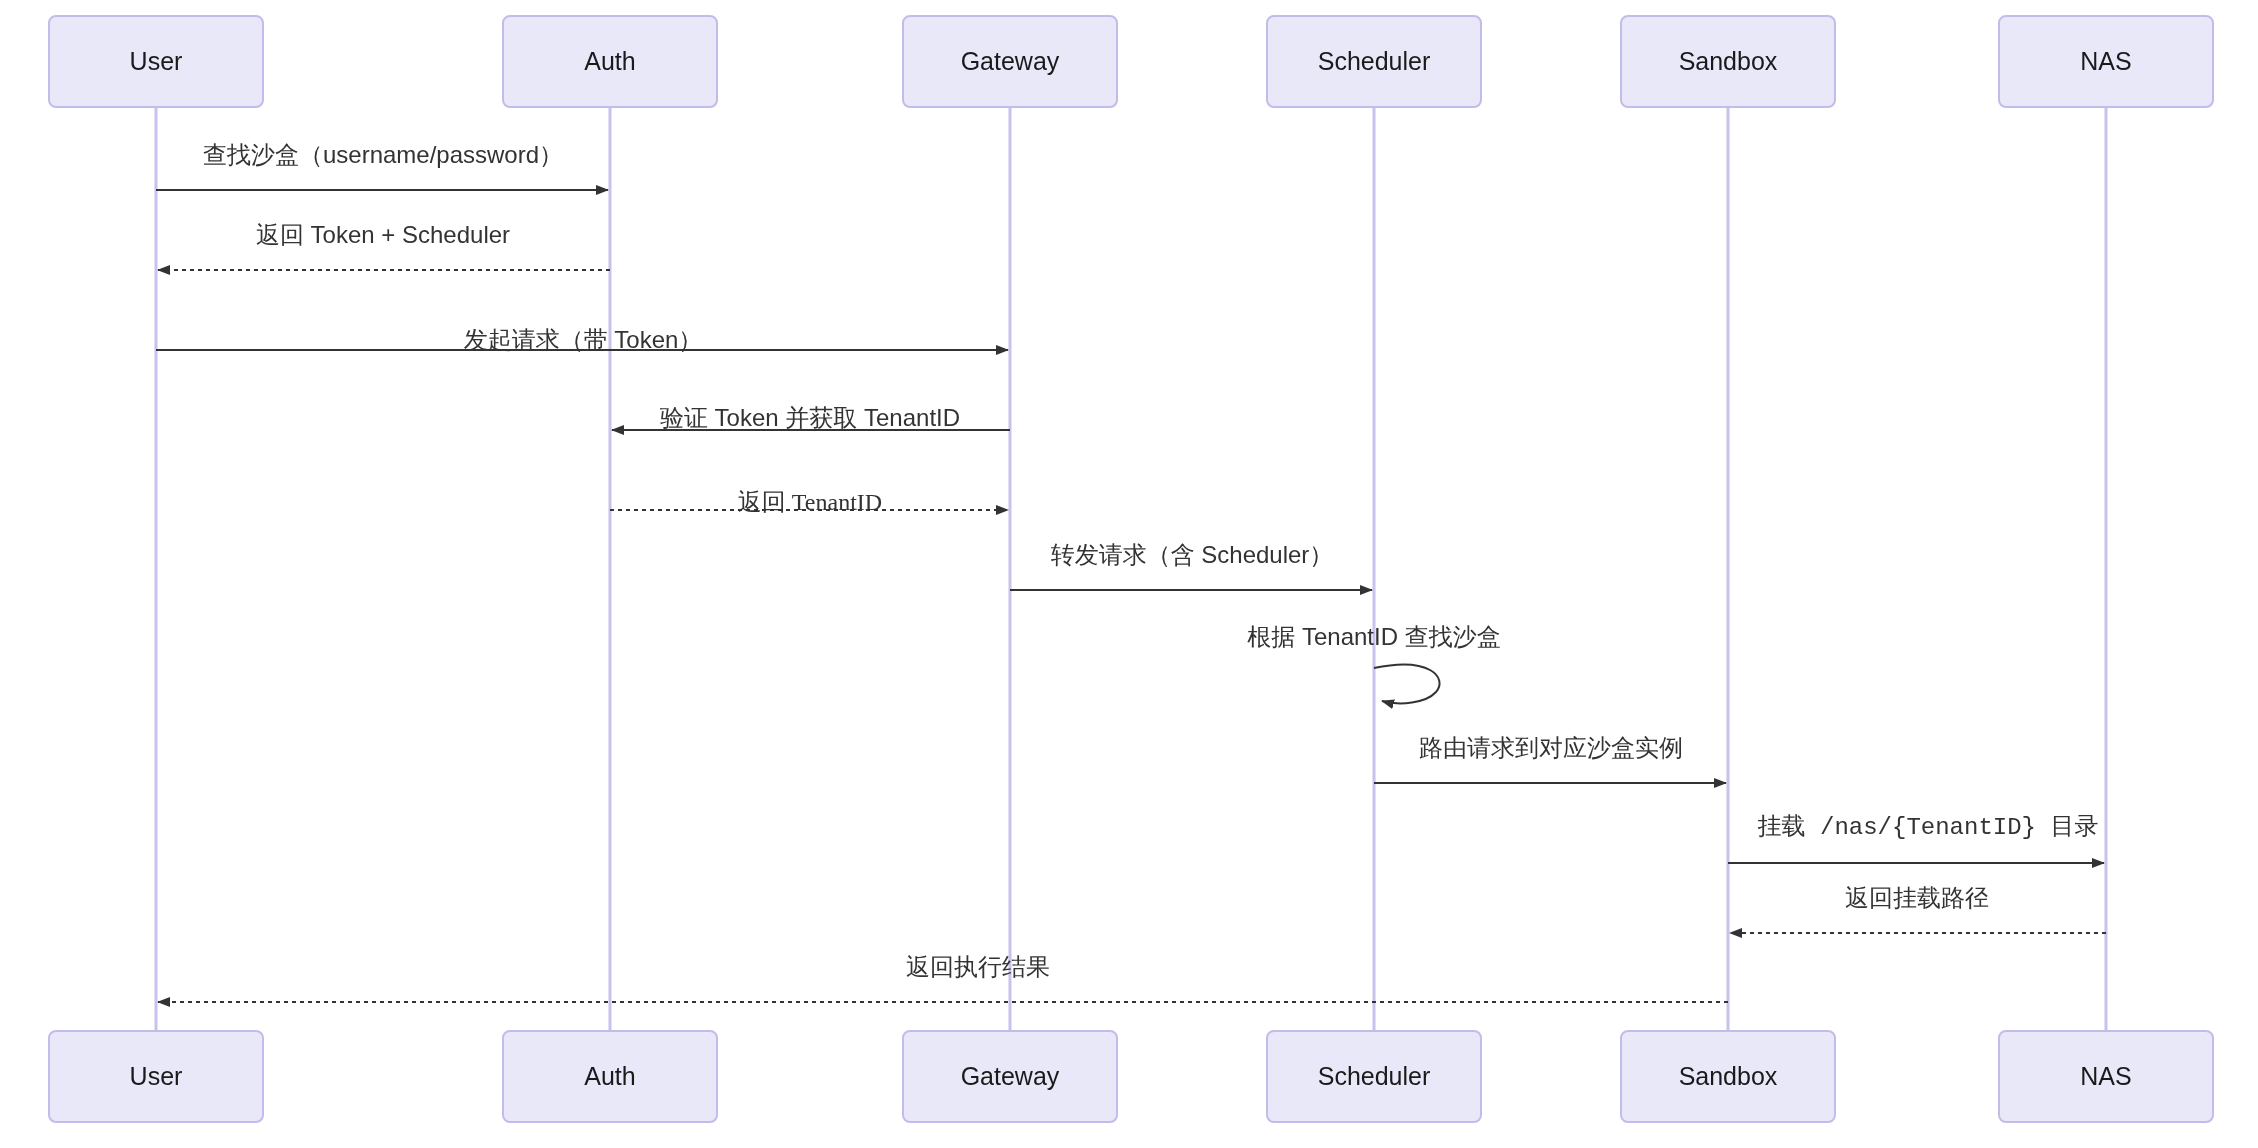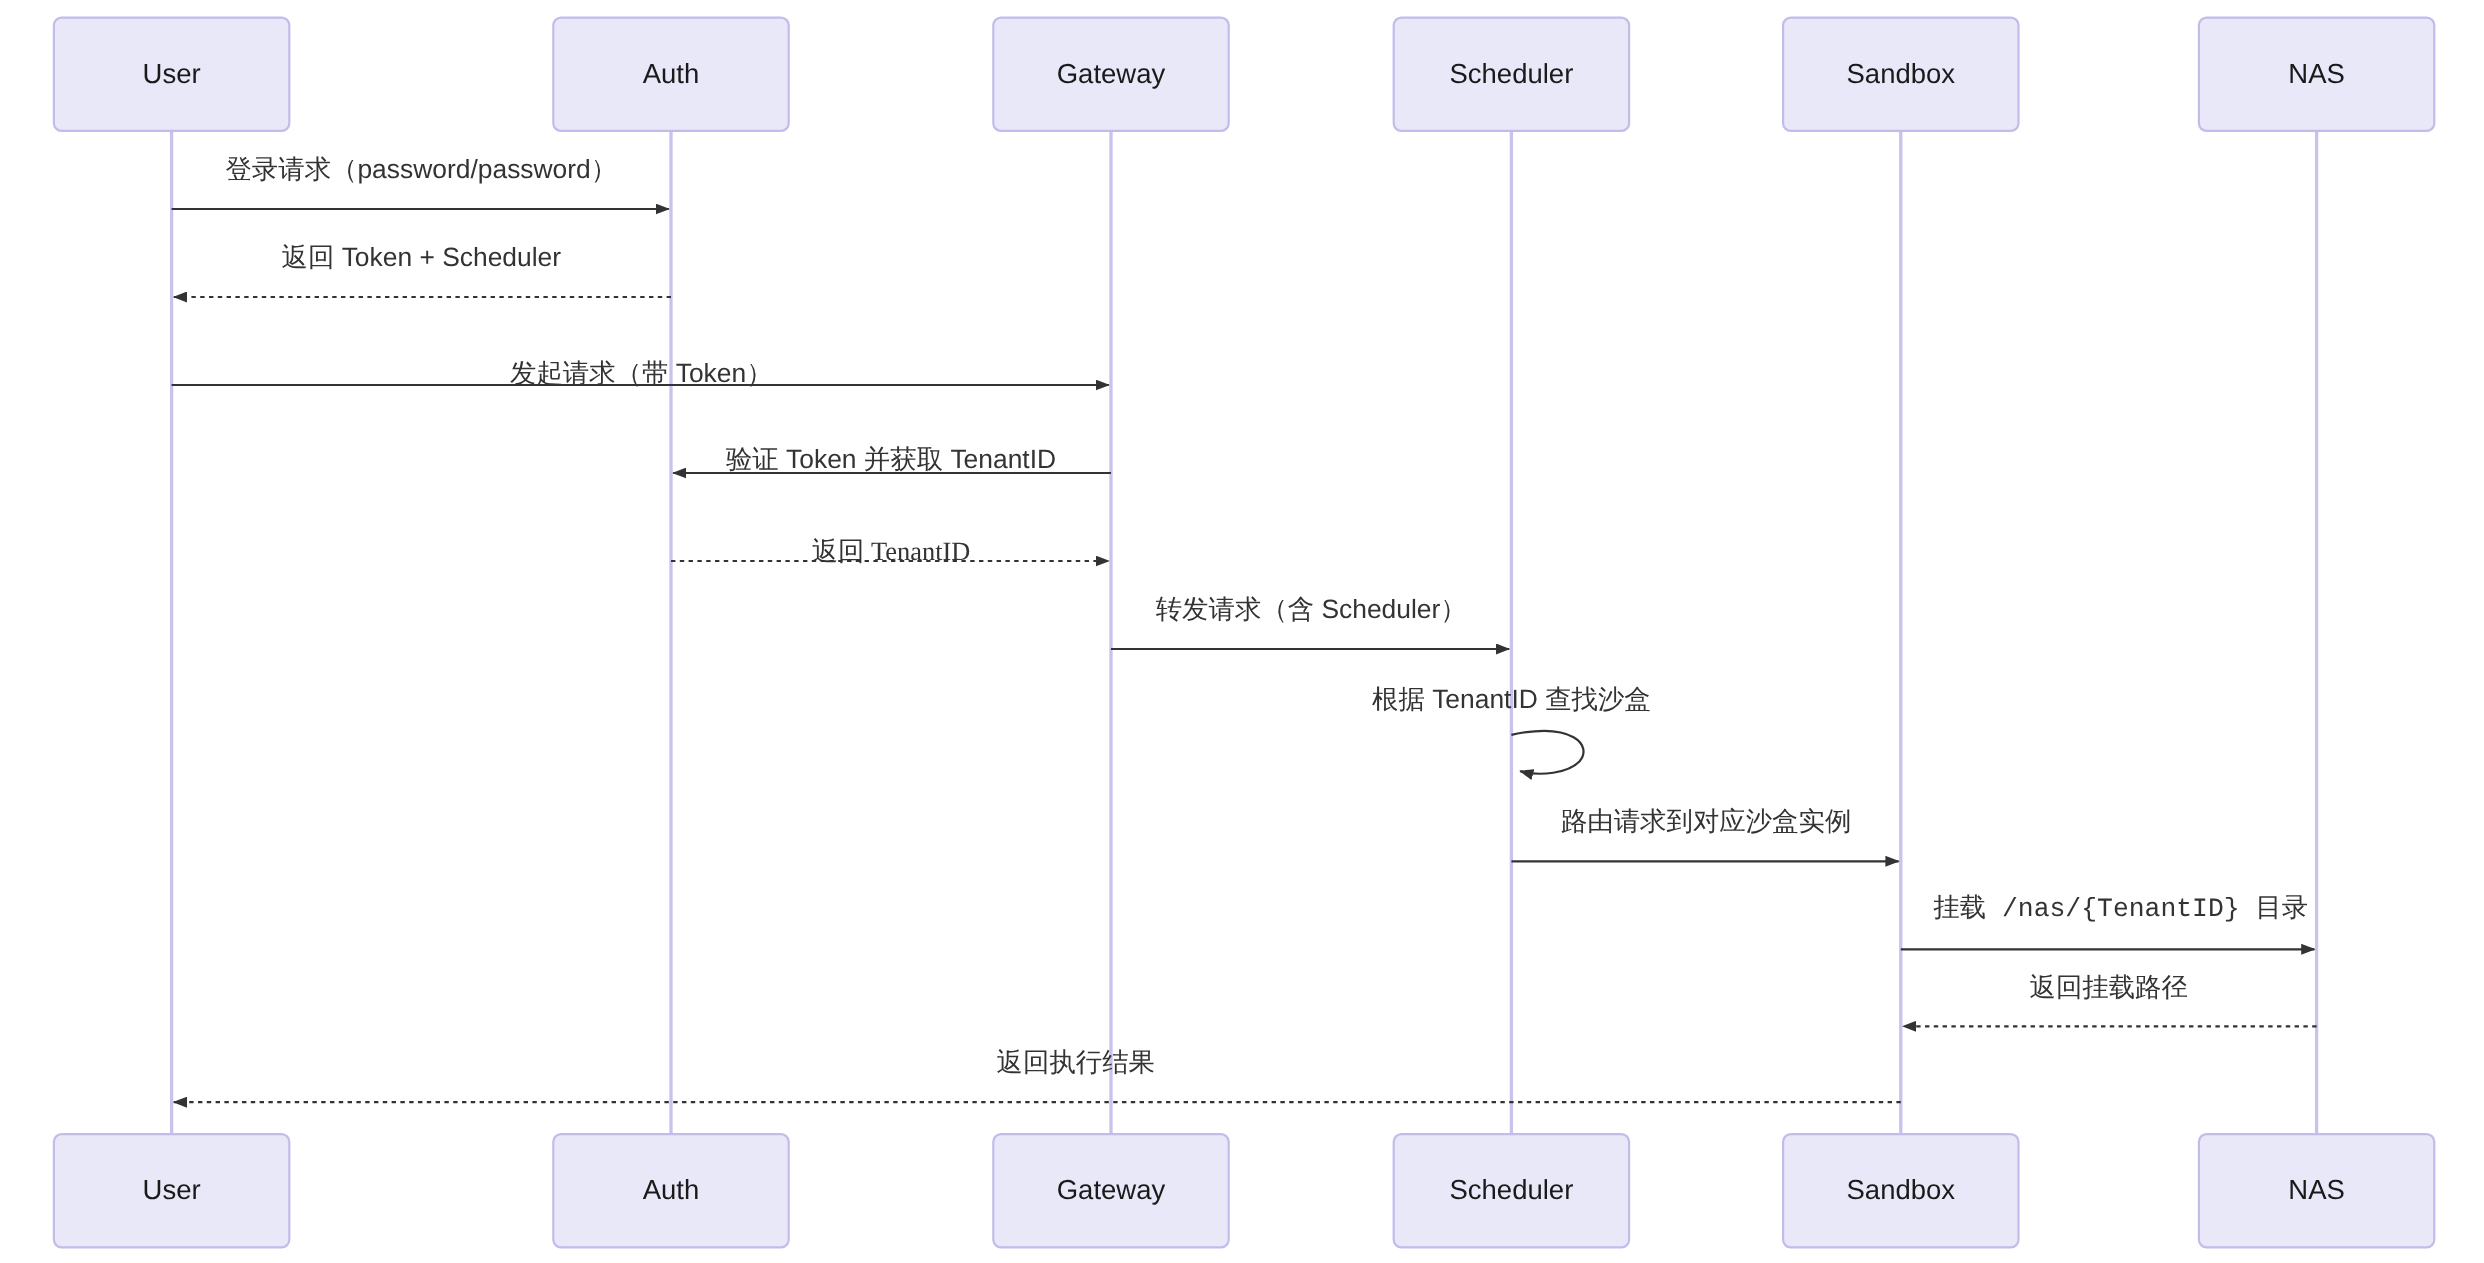--- a/index.html
+++ b/index.html
@@ -16,21 +16,21 @@
     overflow: hidden;
   }
   .wires {
     position: absolute;
     left: 0; top: 0;
     width: 2258px; height: 1148px;
   }
   .actor-box {
     position: absolute;
     width: 216px;
-    height: 105px;
+    height: 93px;
     background: #e9e8f9;
     border: 2px solid #c3bcea;
     border-radius: 8px;
     box-sizing: border-box;
     display: flex;
     align-items: center;
     justify-content: center;
     color: #1a1a1a;
     font-size: 25px;
     transform: translateX(-50%);
@@ -106,21 +106,21 @@
       </div>
       <div class="actor-box" style="left: 1728px; top: 1030px;">
         <span>Sandbox</span>
       </div>
       <div class="actor-box" style="left: 2106px; top: 15px;">
         <span>NAS</span>
       </div>
       <div class="actor-box" style="left: 2106px; top: 1030px;">
         <span>NAS</span>
       </div>
-      <div class="msg-label" style="left: 383px; top: 140px;">登录请求（password/password）</div>
+      <div class="msg-label" style="left: 383px; top: 140px;">查找沙盒（username/password）</div>
       <div class="msg-label" style="left: 383px; top: 220px;">返回 Token + Scheduler</div>
       <div class="msg-label" style="left: 583px; top: 300px; margin-top: 25px;">发起请求（带 Token）</div>
       <div class="msg-label" style="left: 810px; top: 380px; margin-top: 23px;">验证 Token 并获取 TenantID</div>
       <div class="msg-label" style="left: 810px; top: 487px; font-family: Liberation Serif, serif;">返回 TenantID</div>
       <div class="msg-label" style="left: 1192px; top: 540px;">转发请求（含 Scheduler）</div>
       <div class="msg-label" style="left: 1374px; top: 622px;">根据 TenantID 查找沙盒</div>
       <div class="msg-label" style="left: 1551px; top: 733px;">路由请求到对应沙盒实例</div>
       <div class="msg-label" style="left: 1928px; top: 813px; font-family: Liberation Mono, monospace;">挂载 /nas/{TenantID} 目录</div>
       <div class="msg-label" style="left: 1917px; top: 883px; text-align: center;">返回挂载路径</div>
       <div class="msg-label" style="left: 942px; top: 952px; margin-left: 36px;">返回执行结果</div>

